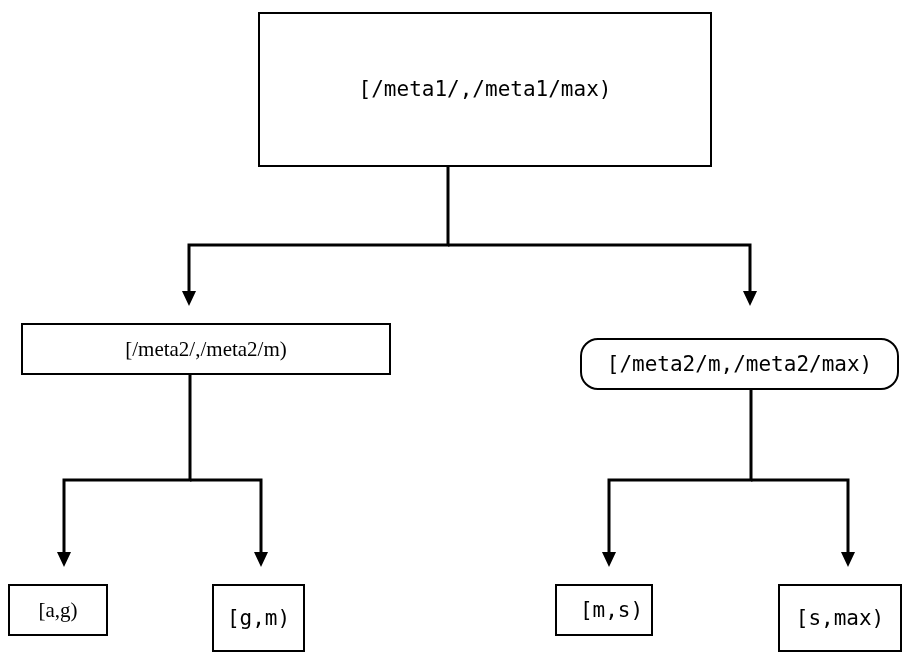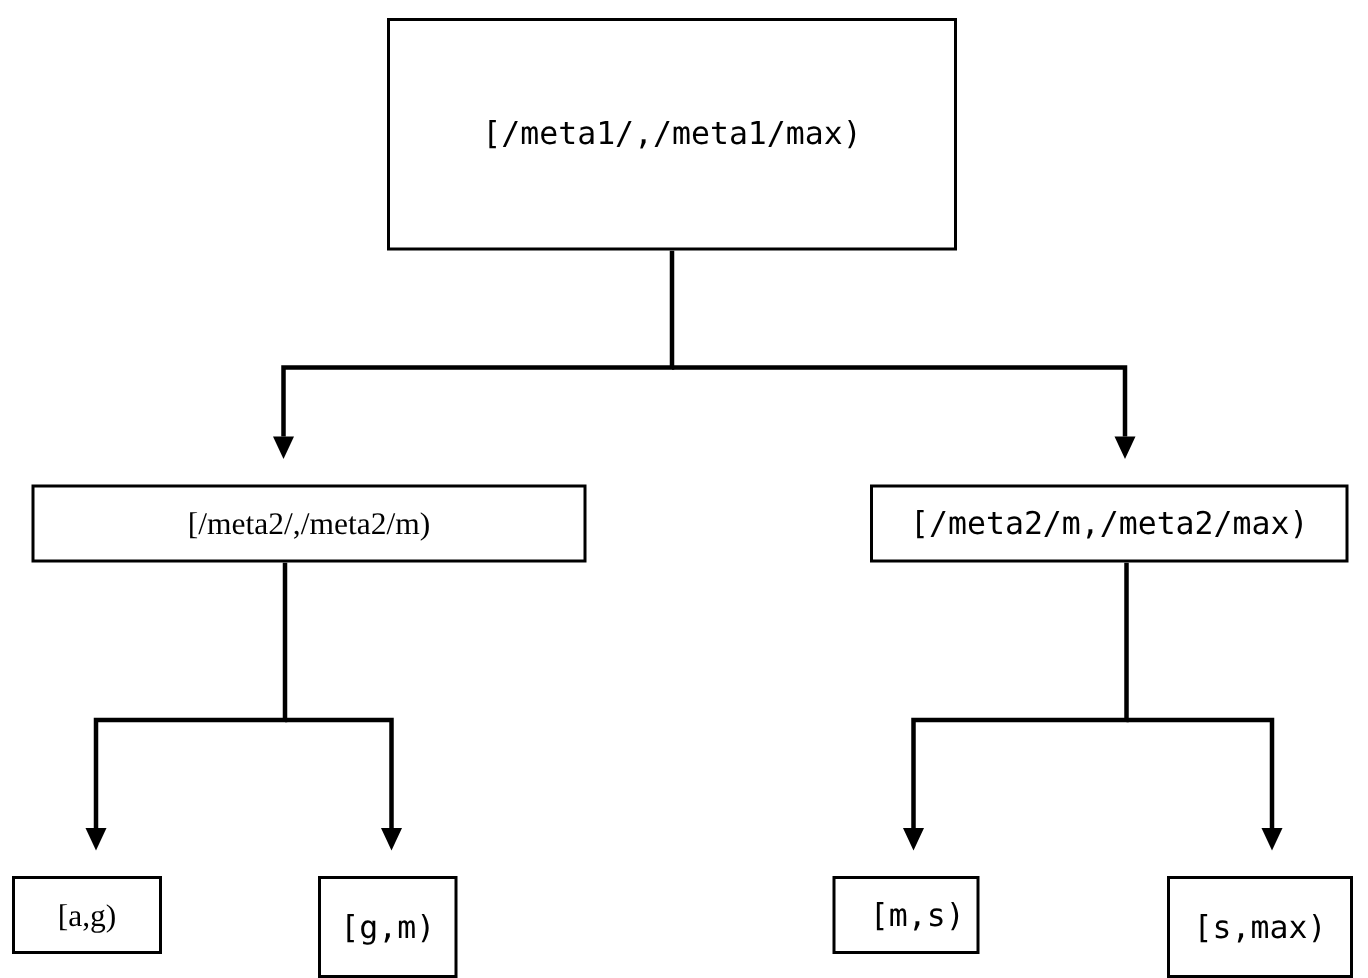--- a/index.html
+++ b/index.html
@@ -36,39 +36,40 @@
     white-space: pre;
   }
   .node-label {
     display: block;
     letter-spacing: 0px;
   }
   
   #node-root {
     left: 258px;
     top: 12px;
-    width: 380px;
+    width: 454px;
     height: 155px;
     font-size: 21px;
   }
   
   #node-mid-left {
     left: 21px;
     top: 323px;
     width: 370px;
     height: 52px;
     font-size: 21px;
     font-family: Liberation Serif, serif;
   }
   #node-mid-right {
     left: 580px;
-    top: 323px;
+    top: 338px;
     width: 319px;
     height: 52px;
     font-size: 21px;
+    border-radius: 18px;
   }
   
   #node-leaf-ag {
     left: 8px;
     top: 584px;
     width: 100px;
     height: 52px;
     font-size: 21px;
     font-family: Liberation Serif, serif;
   }

